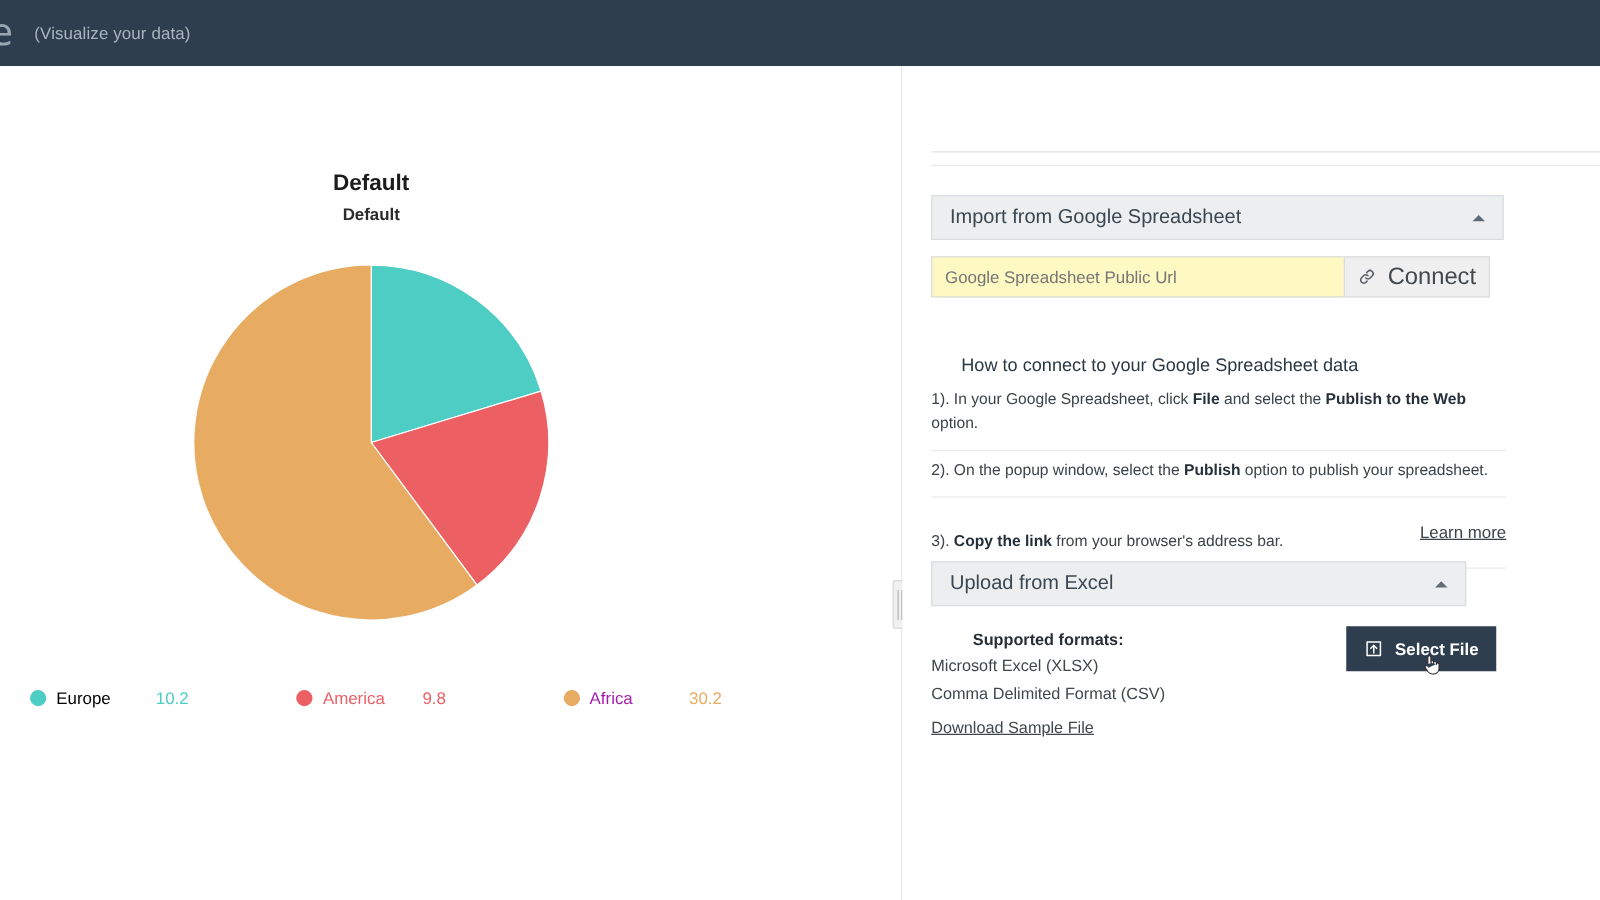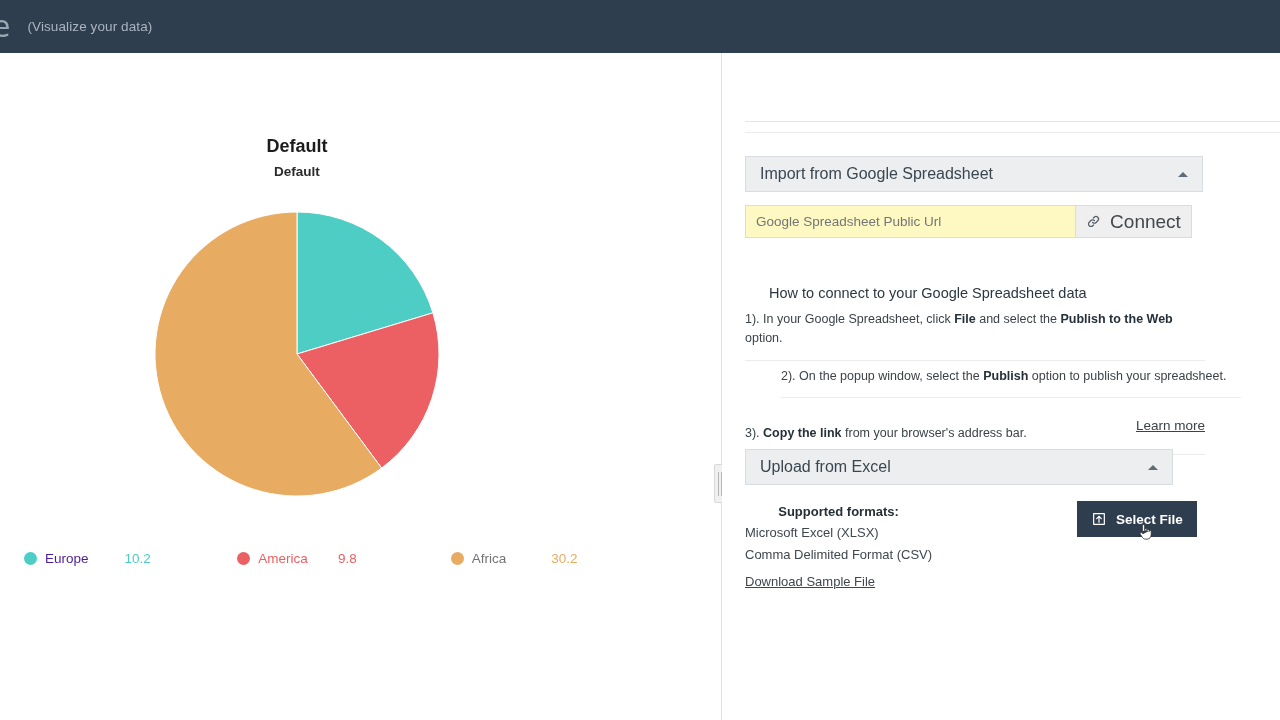--- a/index.html
+++ b/index.html
@@ -170,21 +170,21 @@
     font-size: 14.5px; font-weight: normal; color: #2b3742; margin-left: 24px;
   }
   .step {
     position: absolute; left: 23px; width: 460px;
     font-size: 12.5px; color: #3c4248; line-height: 1.55;
     border-bottom: 1px solid #ececec; padding-bottom: 11px;
   }
   .step b { font-weight: bold; color: #26303a; }
   .step .num { }
   #step1 { top: 257px; }
-  #step2 { top: 314px; margin-left: 36px; }
+  #step2 { top: 314px; }
   #step3 { top: 371px; }
 
   .learn-more {
     position: absolute; left: 23px; top: 365px;
     width: 460px; text-align: right;
     font-size: 13.5px; color: #3c4248;
     text-decoration: underline; cursor: pointer;
   }
 
   #excel-accordion { left: 23px; top: 396px; width: 428px; }
@@ -234,31 +234,31 @@
             <path d="M143,143 L143,1 A142,142 0 0,1 278.901640011047,101.83272850542815 Z" fill="#4ecdc4" stroke="#ffffff" stroke-width="1"></path>
             <path d="M143,143 L278.901640011047,101.83272850542815 A142,142 0 0,1 227.61160513715242,257.03892439037907 Z" fill="#ec5f63" stroke="#ffffff" stroke-width="1"></path>
             <path d="M143,143 L227.61160513715242,257.03892439037907 A142,142 0 1,1 142.99999999999986,1 Z" fill="#e8ab62" stroke="#ffffff" stroke-width="1"></path>
           </g>
       </svg>
     </div>
 
     <div class="legend" id="legend">
         <div class="legend-entry">
           <span class="legend-dot" style="background: rgb(78, 205, 196);"></span>
-          <span class="legend-label" style="color: #4c1d95;">Europe</span>
+          <span class="legend-label" style="color: #000000;">Europe</span>
         </div>
         <div class="legend-value" style="color: rgb(78, 205, 196);">10.2</div>
         <div class="legend-entry">
           <span class="legend-dot" style="background: rgb(236, 95, 99);"></span>
           <span class="legend-label" style="color: rgb(236, 95, 99);">America</span>
         </div>
         <div class="legend-value" style="color: rgb(236, 95, 99);">9.8</div>
         <div class="legend-entry">
           <span class="legend-dot" style="background: rgb(232, 171, 98);"></span>
-          <span class="legend-label" style="color: #737373;">Africa</span>
+          <span class="legend-label" style="color: #a21caf;">Africa</span>
         </div>
         <div class="legend-value" style="color: rgb(232, 171, 98);">30.2</div>
       </div>
   </div>
 
   <div class="divider"></div>
   <div class="resizer">
     <i></i>
     <i></i>
     <i></i>

